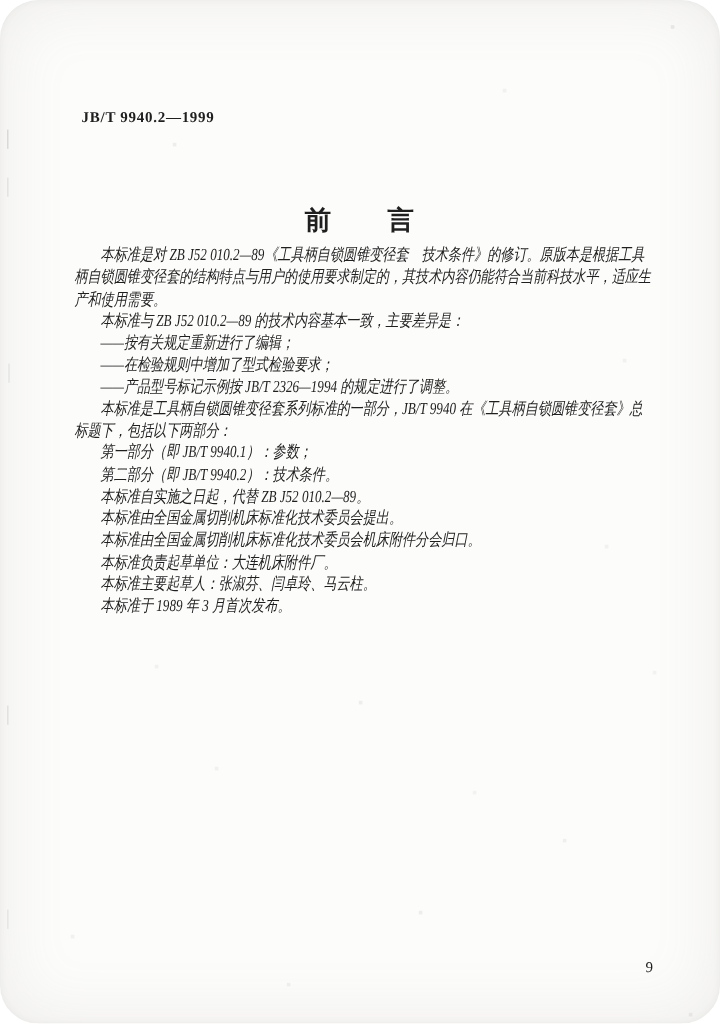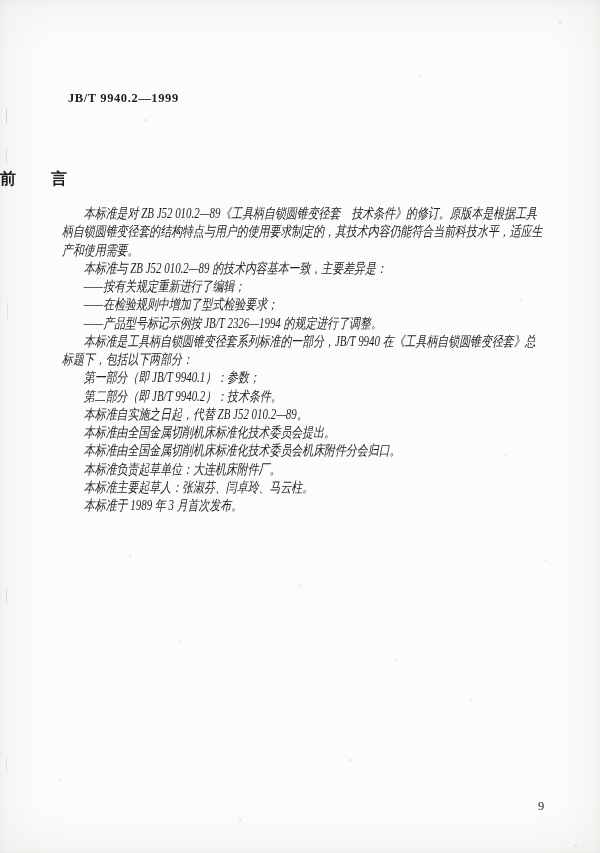--- a/index.html
+++ b/index.html
@@ -25,22 +25,22 @@
     font-weight: bold;
     letter-spacing: 0.6px;
     white-space: nowrap;
   }
   .doc-title {
     position: absolute;
     top: 169px;
     left: 0;
     width: 100%;
     margin: 0;
-    text-align: left;
-    font-size: 16px;
+    text-align: center;
+    font-size: 22px;
     font-weight: bold;
     letter-spacing: 1px;
     white-space: pre;
   }
   .body-text {
     position: absolute;
     left: 62px;
     top: 205px;
     width: 520px;
     font-size: 14px;
@@ -95,21 +95,21 @@
     box-shadow:
       0 40px 0 rgba(120,120,115,0.18),
       1px 195px 0 rgba(120,120,115,0.16),
       0 480px 0 rgba(120,120,115,0.20),
       0 650px 0 rgba(120,120,115,0.16);
   }
 </style>
 </head>
 <body>
 
-<div class="scan-page" style="background: rgb(252, 252, 251);">
+<div class="scan-page" style="background: rgb(252, 252, 251); border-radius: 32px;">
   <div class="speckles"></div>
   <div class="edge-artifacts"></div>
 
   <div class="std-number">JB/T 9940.2—1999</div>
 
   <h1 class="doc-title">前　　言</h1>
 
   <div class="body-text">
       <div class="line indent">本标准是对 ZB J52 010.2—89《工具柄自锁圆锥变径套　技术条件》的修订。原版本是根据工具</div>
       <div class="line">柄自锁圆锥变径套的结构特点与用户的使用要求制定的，其技术内容仍能符合当前科技水平，适应生</div>

